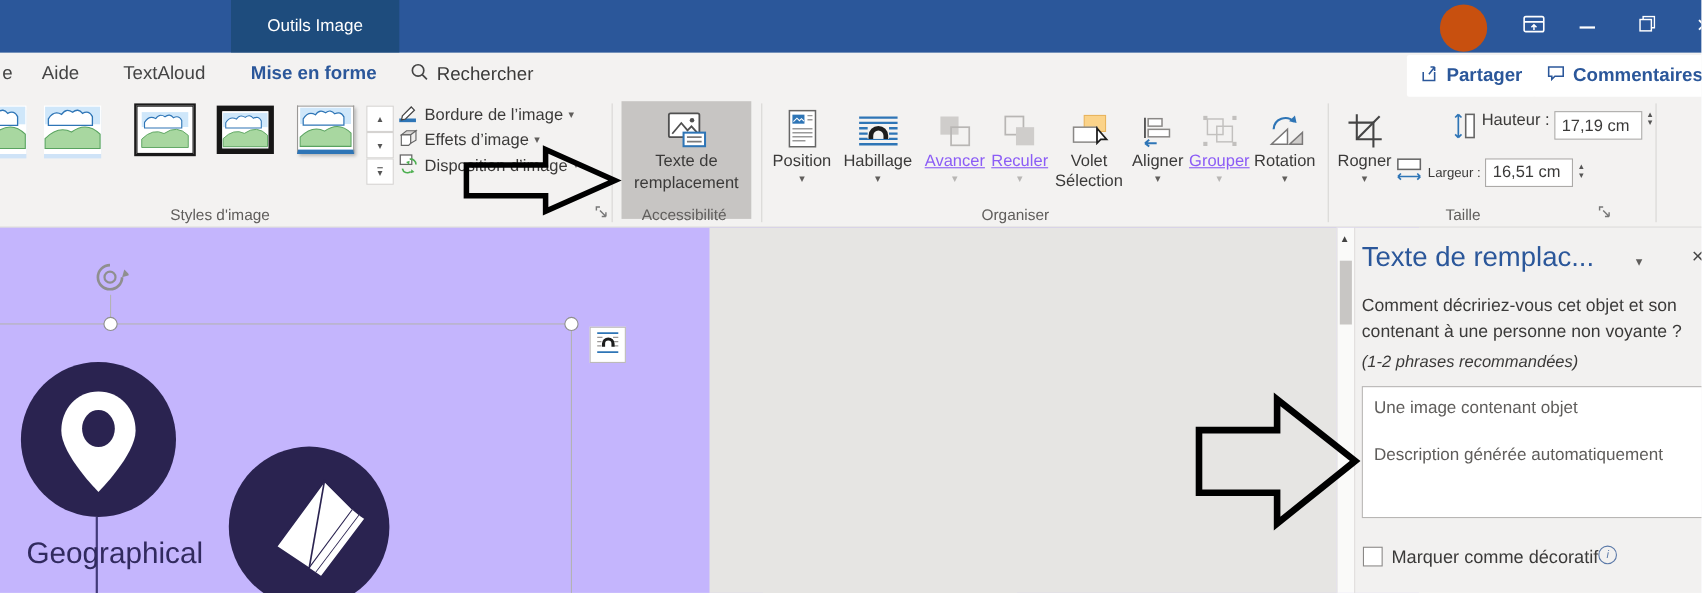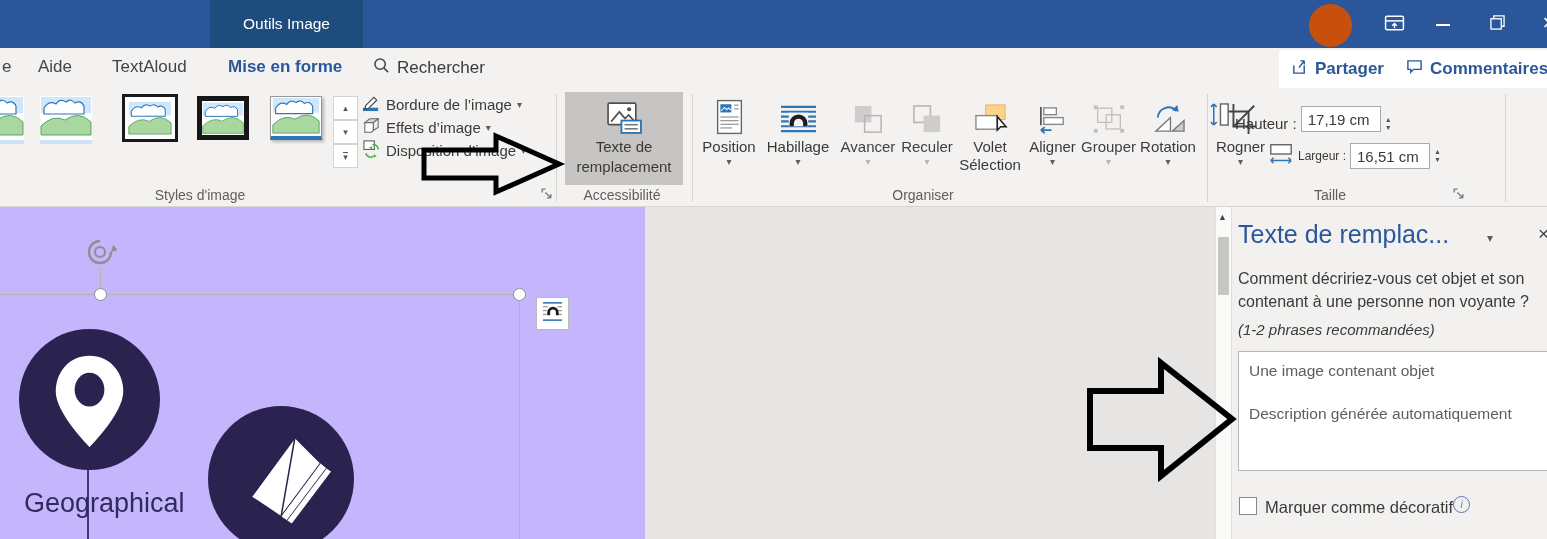--- a/index.html
+++ b/index.html
@@ -25,24 +25,24 @@
   .thumb{top:6px;width:52px;height:44px;background:#fff;}
   .thumb svg{display:block;}
   .t-reflect{box-shadow:0 4px 0 #cfe3f7;}
   .t-double{outline:2px solid #1a1a1a;outline-offset:0;padding:3px;background:#fff;border:1px solid #1a1a1a;box-sizing:border-box;}
   .t-thick{border:5px solid #161616;box-sizing:border-box;}
   .t-frame{border:1px solid #9a9896;border-bottom:4px solid #2e75b6;box-sizing:border-box;box-shadow:2px 2px 3px rgba(0,0,0,.25);}
   .galbtn{left:333px;width:25px;height:24px;background:#fff;border:1px solid #d5d3d1;box-sizing:border-box;
           display:flex;align-items:center;justify-content:center;font-size:9px;color:#555;flex-direction:column;line-height:8px;}
   .smallrow{height:22px;display:flex;align-items:center;gap:5px;font-size:15px;color:#3b3a39;}
   .caret{font-size:10px;color:#605e5c;}
-  .bigbtn{display:flex;flex-direction:column;align-items:center;top:2px;height:93px;}
+  .bigbtn{display:flex;flex-direction:column;align-items:center;top:2px;height:107px;}
   .bigbtn .ic{height:44px;display:flex;align-items:flex-end;justify-content:center;}
   .blabel{font-size:15px;color:#3b3a39;line-height:18px;text-align:center;margin-top:2px;}
-  .disabled .blabel{color:#404040;}
+  .disabled .blabel{color:#8b5cf6;text-decoration:underline;}
   .spin{display:flex;flex-direction:column;font-size:7px;color:#555;line-height:8px;}
   .numbox{background:#fff;border:1px solid #acaaa8;box-sizing:border-box;font-size:15px;color:#3b3a39;
           display:flex;align-items:center;padding-left:6px;width:80px;height:26px;}
   
   #doc{left:0;top:207px;width:1290px;height:332px;background:#c4b5fd;overflow:hidden;}
   #canvasgray{left:645px;top:0;width:570px;height:332px;background:#e6e5e3;}
   .selline{background:#b3b3b3;}
   .handle{width:13px;height:13px;border:1.5px solid #8f8f8f;border-radius:50%;background:#fff;box-sizing:border-box;}
   
   #vscroll{left:1215px;top:207px;width:16px;height:332px;background:#fafaf9;border-left:1px solid #e3e1df;box-sizing:border-box;}
@@ -332,21 +332,21 @@
       <span class="ic">
           <svg viewBox="0 0 36 36" width="34" height="34">
             <path d="M10 2 V26 H34" fill="none" stroke="#444" stroke-width="2"></path>
             <path d="M2 10 H26 V34" fill="none" stroke="#444" stroke-width="2"></path>
             <line x1="10" y1="26" x2="32" y2="4" stroke="#444" stroke-width="2"></line>
           </svg>
         </span>
       <span class="blabel">Rogner</span>
       <span class="caret">▾</span>
     </div>
-    <div class="abs" style="left:1208px;top:11px;display:flex;align-items:flex-end;gap:4px;">
+    <div class="abs" style="left:1320px;top:11px;display:flex;align-items:flex-start;gap:4px;">
       <span><svg viewBox="0 0 24 28" width="23" height="27">
             <path d="M6 3 V25 M6 3 l-3 3 M6 3 l3 3 M6 25 l-3 -3 M6 25 l3 -3" stroke="#2e75b6" stroke-width="1.6" fill="none"></path>
             <rect x="13" y="3" width="8" height="22" fill="#fff" stroke="#666" stroke-width="1.5"></rect>
           </svg></span>
       <span style="font-size:15px;color:#3b3a39;">Hauteur :</span>
       <span class="numbox">17,19 cm</span>
       <span class="spin">
           <span>▲</span>
           <span>▼</span>
         </span>

